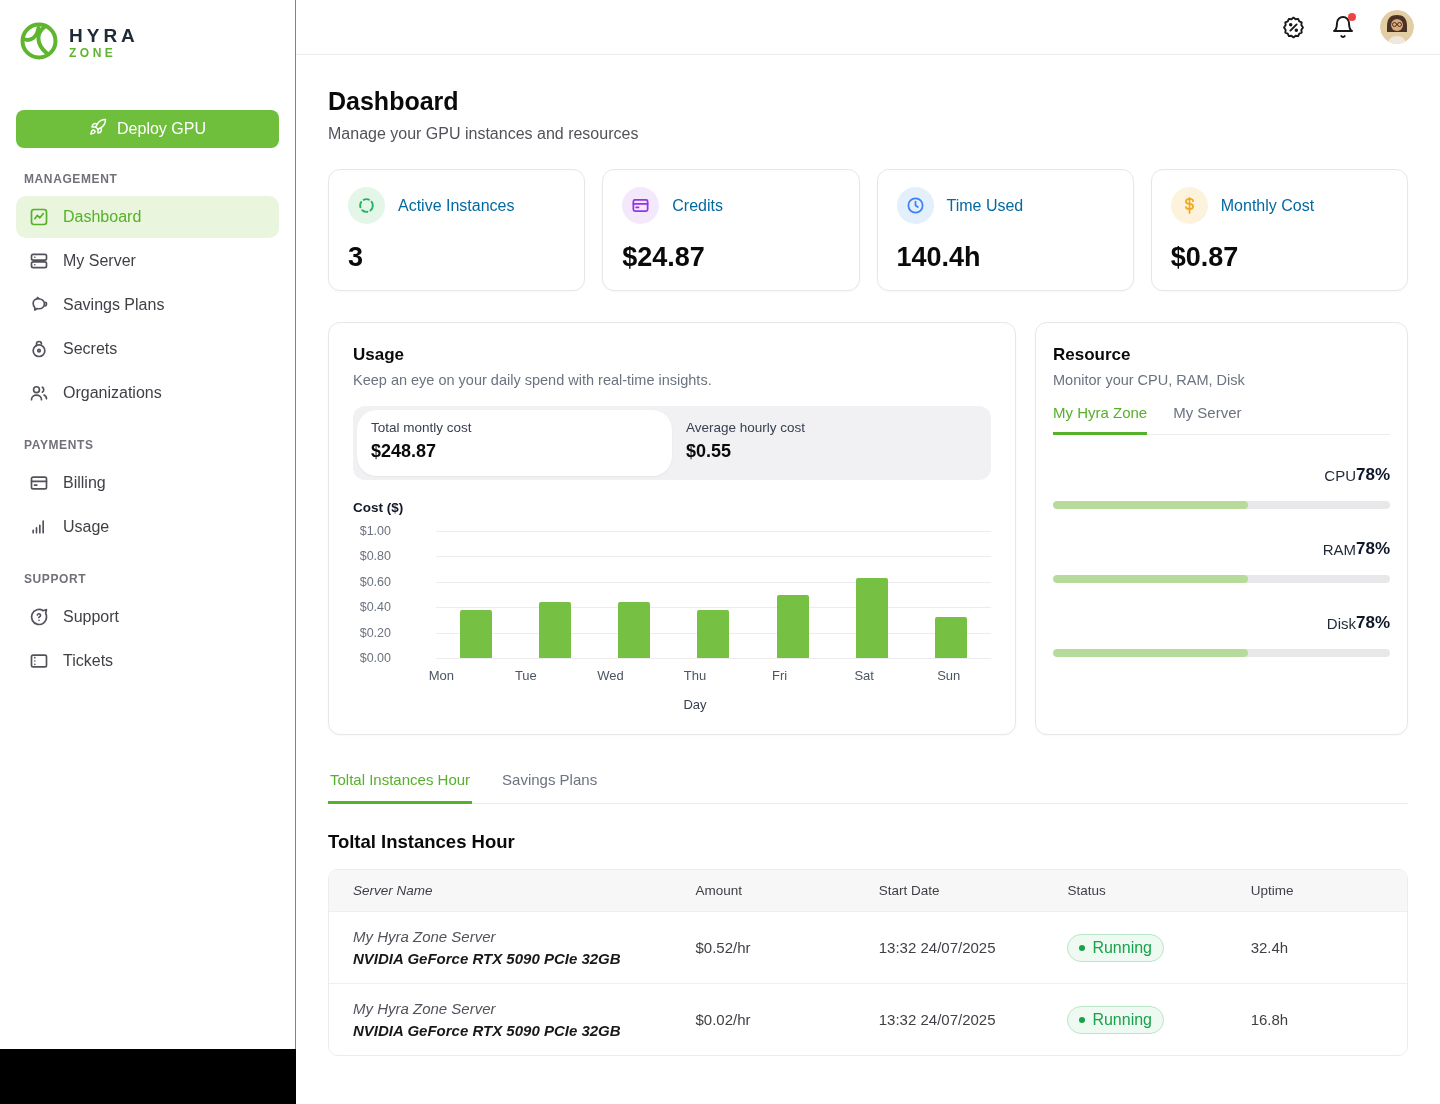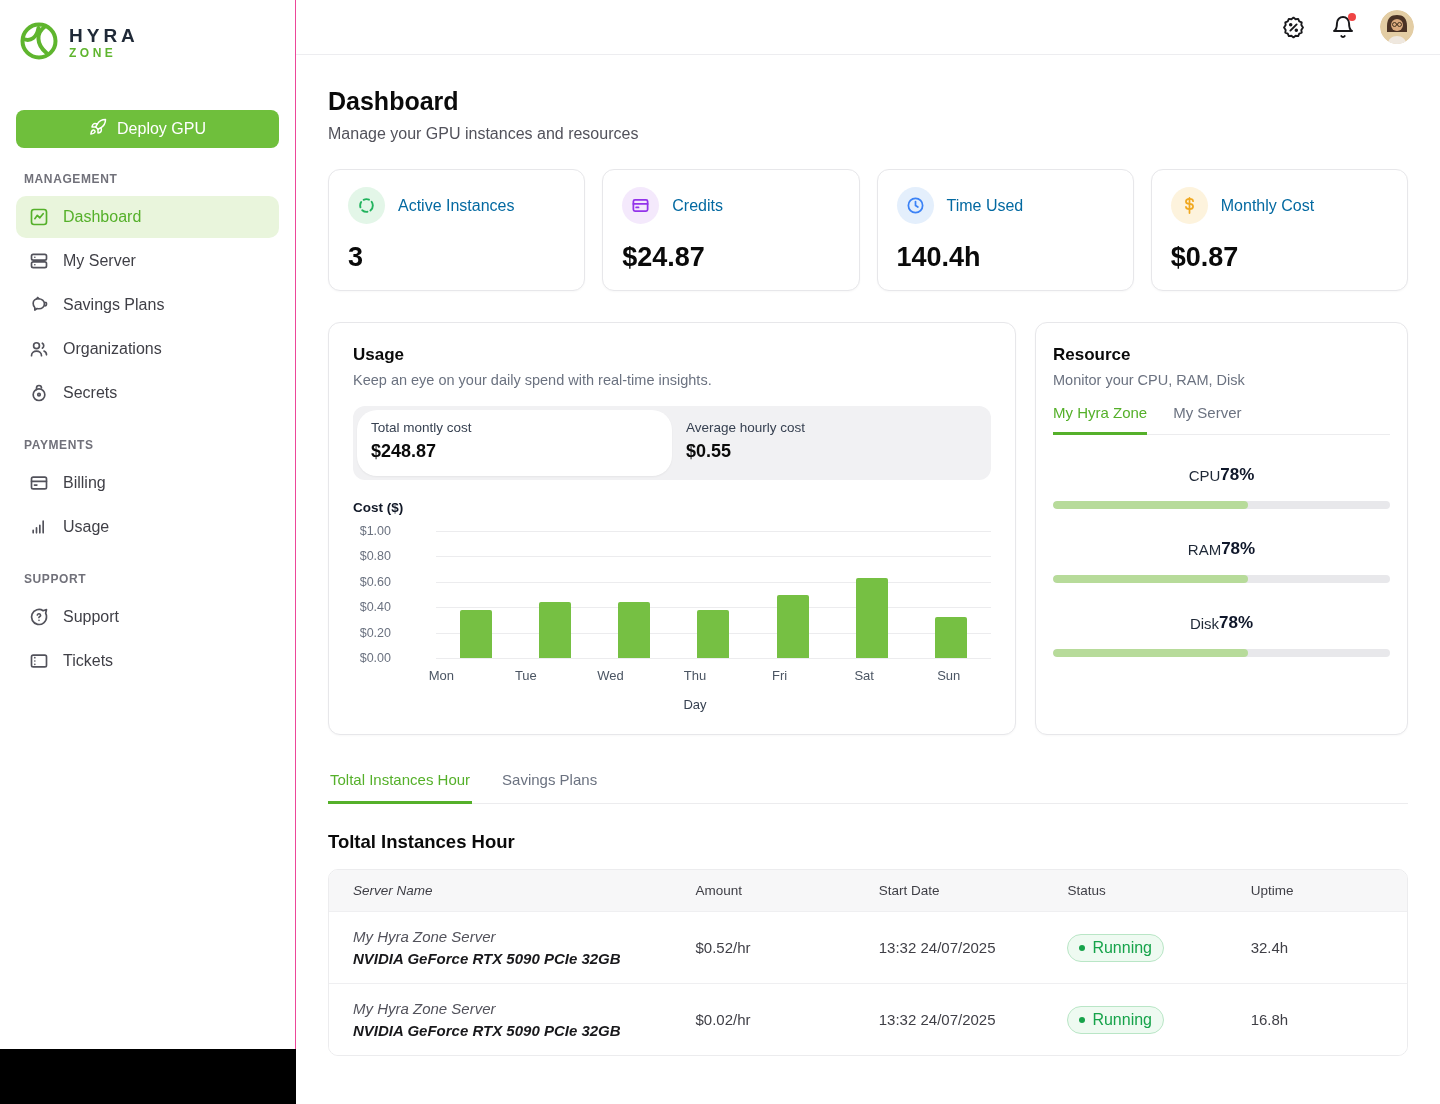--- a/index.html
+++ b/index.html
@@ -91,21 +91,21 @@
   .bar { width: 32px; background: #76c043; border-radius: 2px 2px 0 0; }
   .x-axis { display: flex; margin-left: 46px; margin-top: 10px; }
   .x-label { flex: 1; text-align: center; font-size: 13px; color: #4b5563; }
   .x-title { margin-left: 46px; margin-top: 14px; text-align: center; font-size: 13px; color: #374151; }
   
   .resource-panel { flex: 1; height: 413px; padding: 22px 17px 22px 17px; }
   .res-tabs { display: flex; gap: 26px; margin-top: 16px; border-bottom: 1px solid #ececee; }
   .res-tab { font-size: 15px; padding-bottom: 11px; cursor: pointer; color: #6b7280; font-weight: 500; }
   .res-tab.active { color: #55b02a; border-bottom: 3px solid #55b02a; margin-bottom: -1px; }
   .meter { margin-top: 30px; }
-  .meter-head { display: flex; justify-content: center; align-items: center; }
+  .meter-head { display: flex; justify-content: flex-end; align-items: center; }
   .meter-label { font-size: 15px; color: #1f2937; }
   .meter-value { font-size: 17px; font-weight: bold; color: #0f172a; }
   .meter-track { margin-top: 16px; height: 8px; border-radius: 4px; background: #e8e8eb; overflow: hidden; }
   .meter-fill { height: 100%; width: 58%; border-radius: 4px; background: #b7db9a; }
   
   .section-tabs { display: flex; gap: 28px; margin-top: 36px; border-bottom: 1px solid #ececee; }
   .section-tab { font-size: 15px; font-weight: 500; color: #6b7280; padding: 0 2px 13px 2px; cursor: pointer; }
   .section-tab.active { color: #55b02a; border-bottom: 3px solid #55b02a; margin-bottom: -1px; }
   .section-heading { margin-top: 27px; font-size: 18.5px; font-weight: bold; color: #0a0a0a; }
   .itable { margin-top: 16px; border: 1px solid #ececee; border-radius: 10px; overflow: hidden; }
@@ -183,37 +183,37 @@
         <path d="M19 9c.5 0 2-.5 2 1.5S19.5 13 19 13"></path>
         <path d="M5 10c0-3.3 2.9-5.5 6.5-5.5S18.5 7 18.5 10.5 15.6 16.5 12 16.5c-.8 0-1.6-.1-2.3-.3L7 18v-2.8C5.7 14.2 5 12 5 10z"></path>
         <path d="M9 4.5l1.5-1.5L12 4.5"></path>
       </svg>
     </span>
     <span>Savings Plans</span>
   </div>
   <div class="nav-item">
     <span class="nv-ic">
       <svg width="20" height="20" viewBox="0 0 24 24" fill="none" stroke="currentColor" stroke-width="2" stroke-linecap="round" stroke-linejoin="round">
+        <circle cx="12" cy="14" r="7"></circle>
+        <path d="M9 8V6a3 3 0 0 1 6 0"></path>
+        <circle cx="12" cy="14" r="1.5"></circle>
+      </svg>
+    </span>
+    <span>Secrets</span>
+  </div>
+  <div class="nav-item">
+    <span class="nv-ic">
+      <svg width="20" height="20" viewBox="0 0 24 24" fill="none" stroke="currentColor" stroke-width="2" stroke-linecap="round" stroke-linejoin="round">
         <circle cx="9" cy="8" r="3.5"></circle>
         <path d="M3 20c0-3.3 2.7-5.5 6-5.5s6 2.2 6 5.5"></path>
         <path d="M16 5a3.5 3.5 0 0 1 0 6"></path>
         <path d="M18 14.5c2 .8 3 2.5 3 4.5"></path>
       </svg>
     </span>
     <span>Organizations</span>
-  </div>
-  <div class="nav-item">
-    <span class="nv-ic">
-      <svg width="20" height="20" viewBox="0 0 24 24" fill="none" stroke="currentColor" stroke-width="2" stroke-linecap="round" stroke-linejoin="round">
-        <circle cx="12" cy="14" r="7"></circle>
-        <path d="M9 8V6a3 3 0 0 1 6 0"></path>
-        <circle cx="12" cy="14" r="1.5"></circle>
-      </svg>
-    </span>
-    <span>Secrets</span>
   </div>
 
   <div class="nav-section-title">PAYMENTS</div>
 
   <div class="nav-item">
     <span class="nv-ic">
       <svg width="20" height="20" viewBox="0 0 24 24" fill="none" stroke="currentColor" stroke-width="2" stroke-linecap="round" stroke-linejoin="round">
         <rect x="3" y="5" width="18" height="14" rx="2"></rect>
         <path d="M3 10h18M6.5 14.5h3"></path>
       </svg>

